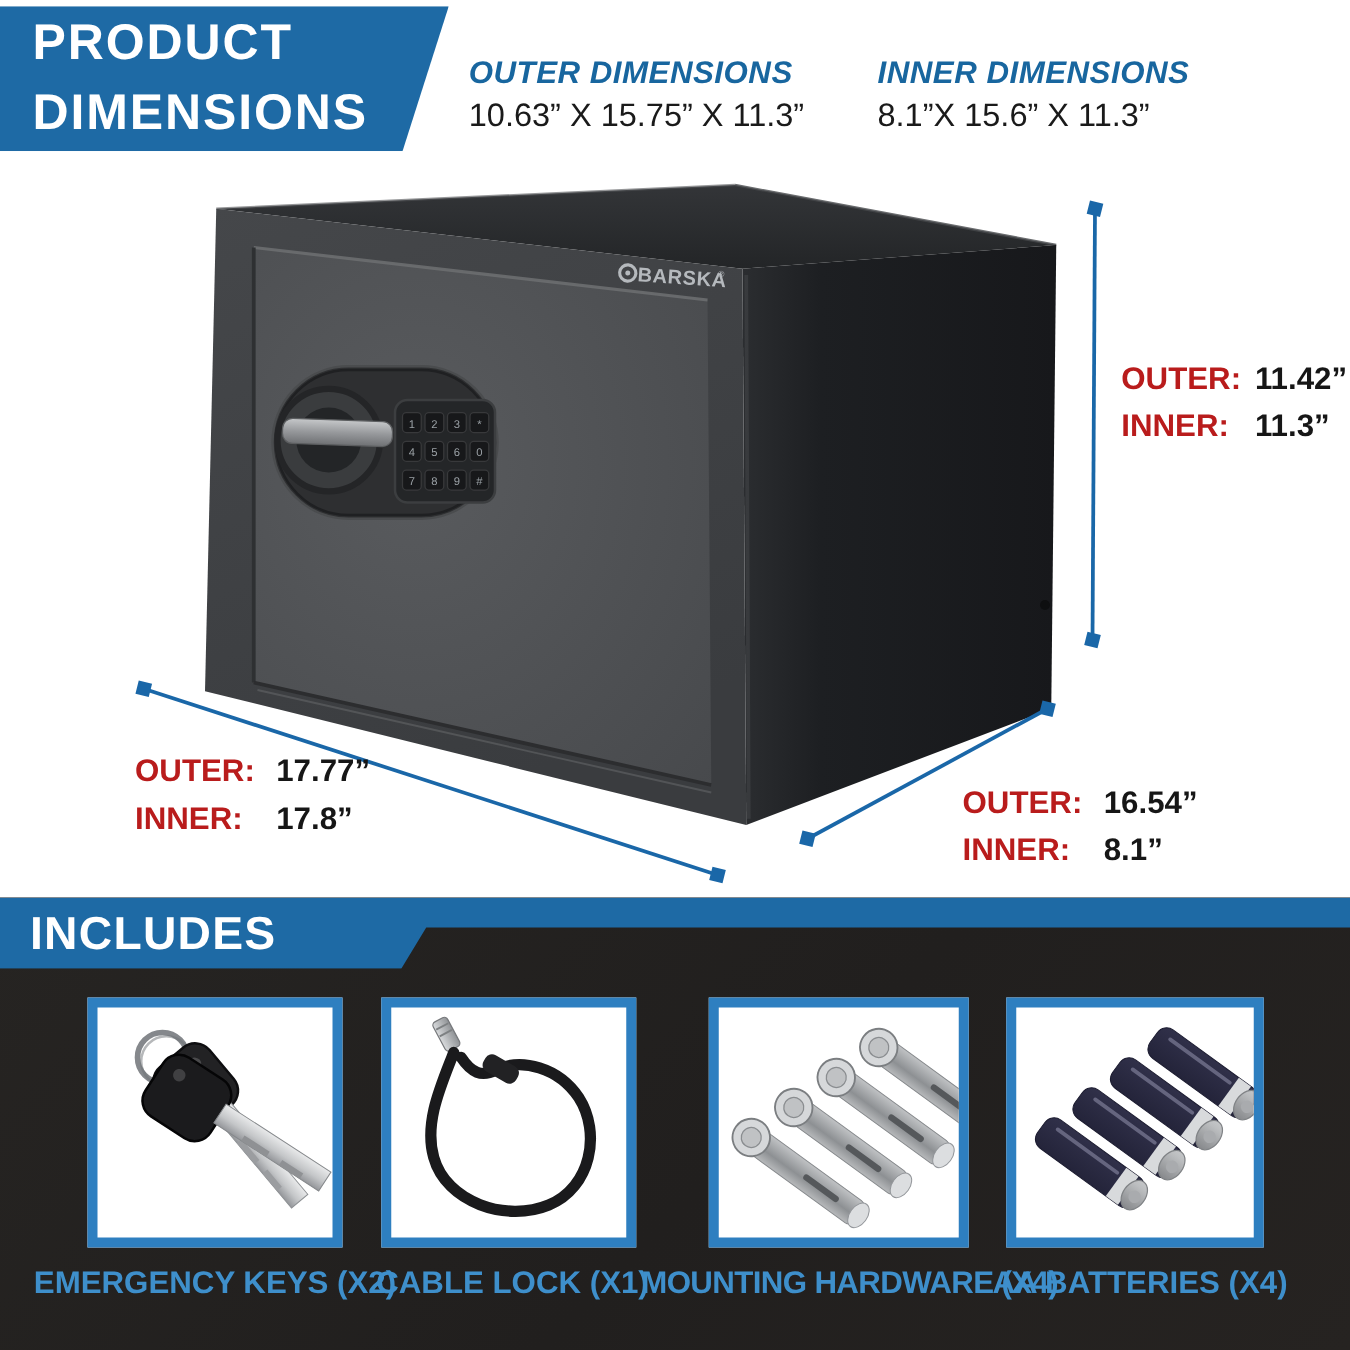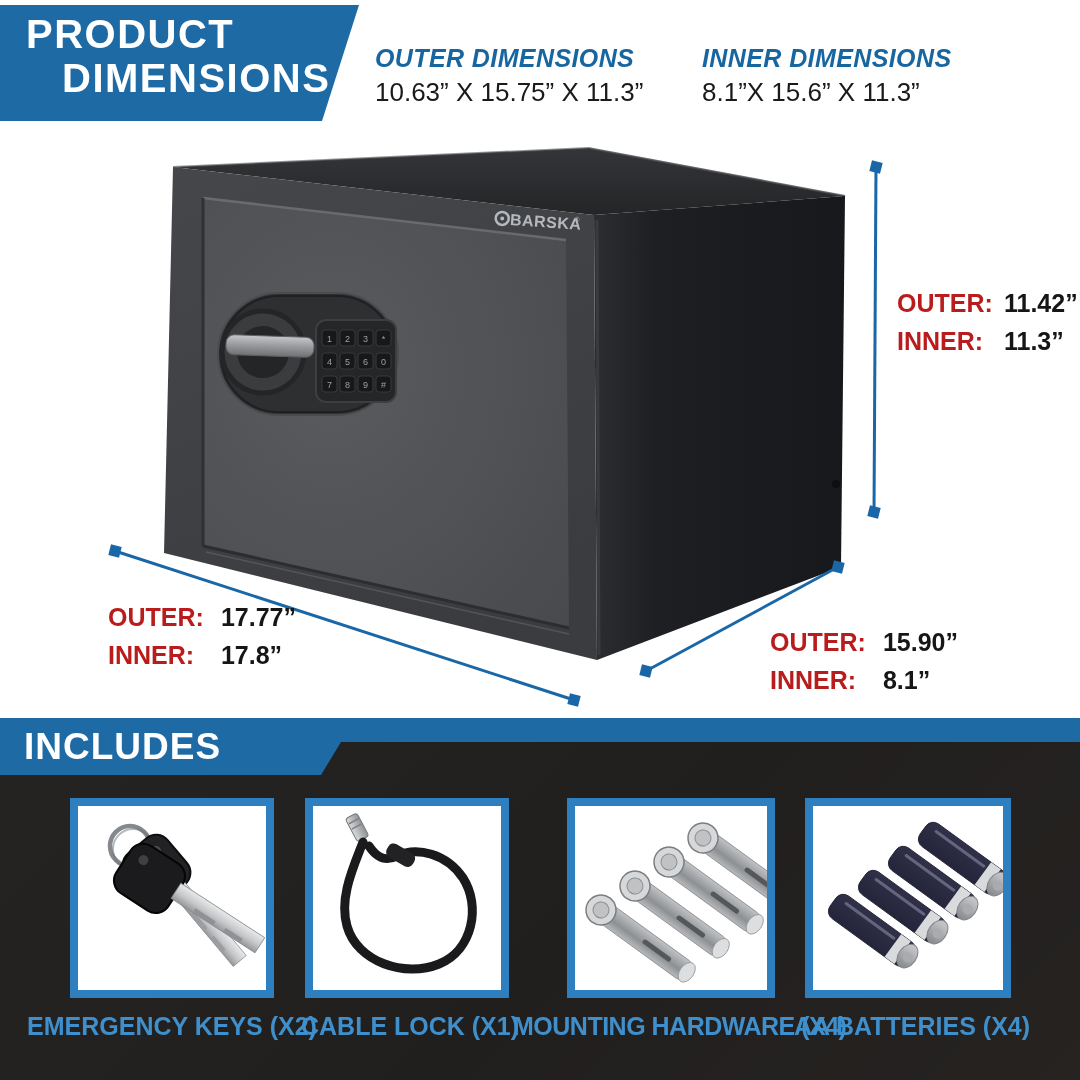--- a/index.html
+++ b/index.html
@@ -6,21 +6,21 @@
   #canvas{position:relative;width:1080px;height:1080px;background:#ffffff;overflow:hidden;
           font-family:"Liberation Sans", sans-serif;}
   .abs{position:absolute;}
 
   
   #title-banner{left:0;top:0;width:390px;height:121px;background:#1e6aa5;
     clip-path:polygon(0 5px,359px 5px,322px 121px,0 121px);}
   .banner-line{position:absolute;left:26px;color:#ffffff;font-weight:bold;font-size:40px;
     letter-spacing:1.5px;white-space:nowrap;}
   #banner-line1{top:12px;}
-  #banner-line2{top:56px;margin-left:36px;}
+  #banner-line2{top:68px;}
 
   .dim-heading{color:#18669f;font-weight:bold;font-size:25px;letter-spacing:.4px;white-space:nowrap;font-style:italic;}
   .dim-value{color:#1a1a1a;font-size:26px;white-space:nowrap;}
 
   
   .callout{white-space:nowrap;font-size:25px;font-weight:bold;}
   .callout .row{display:block;margin-bottom:9px;}
   .callout .lbl{display:inline-block;color:#b91c1c;}
   .callout .val{color:#161616;}
   #callout-height .lbl{width:100px;}
@@ -188,21 +188,21 @@
     </span>
     <span class="row">
       <span class="lbl">INNER:</span>
       <span class="val">17.8”</span>
     </span>
   </div>
 
   <div class="abs callout" id="callout-depth" style="left:770px;top:628px;">
     <span class="row">
       <span class="lbl">OUTER:</span>
-      <span class="val">15.90”</span>
+      <span class="val">16.54”</span>
     </span>
     <span class="row">
       <span class="lbl">INNER:</span>
       <span class="val">8.1”</span>
     </span>
   </div>
 
   <div class="abs" id="bottom-section"></div>
   <div class="abs" id="includes-banner"></div>
   <div class="abs" id="includes-title">INCLUDES</div>

